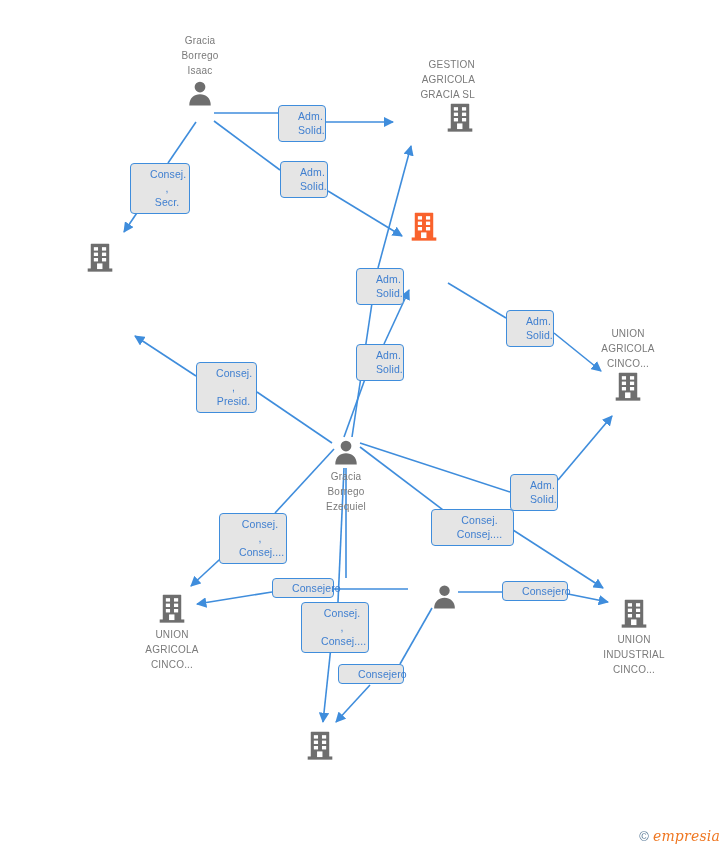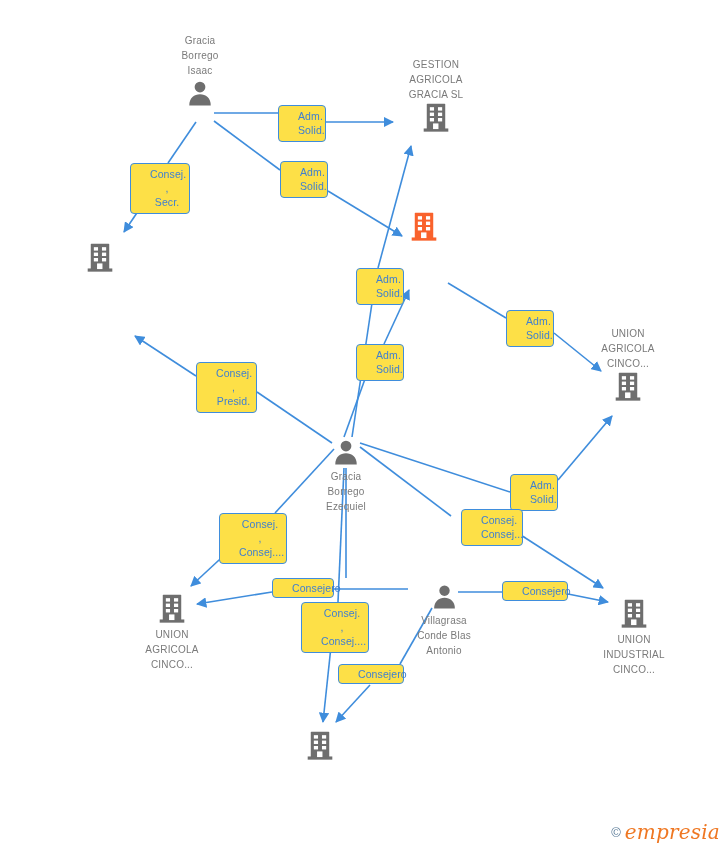--- a/index.html
+++ b/index.html
@@ -41,21 +41,21 @@
   }
   .node .node-icon {
     display: block;
     margin: 0 auto;
   }
   .node.company .node-label { color: #7a7a7a; }
   .node.person  .node-label { color: #7a7a7a; }
   .edge-label {
     position: absolute;
     box-sizing: border-box;
-    background: #fde047;
+    background: #e5e5e5;
     border: 1px solid #3f8ddc;
     border-radius: 4px;
     color: #3f7fd0;
     font-size: 10.5px;
     line-height: 14px;
     text-align: center;
     padding: 3px 5px 4px 19px;
     white-space: pre-line;
     letter-spacing: 0.1px;
   }
@@ -68,21 +68,21 @@
     gap: 4px;
   }
   #watermark .wm-c {
     color: #5b7c99;
     font-size: 13px;
   }
   #watermark .wm-text {
     color: #ef7722;
     font-family: "DejaVu Serif", serif;
     font-style: italic;
-    font-size: 20px;
+    font-size: 14px;
     letter-spacing: 0.2px;
   }
 </style>
 </head>
 <body>
 
 <div id="canvas">
 
   <svg id="edges" viewBox="0 0 728 850" xmlns="http://www.w3.org/2000/svg">
     <defs>
@@ -143,21 +143,21 @@
 Borrego
 Isaac</span>
     <span class="node-icon">
       <svg width="30" height="30" viewBox="0 0 24 24">
           <circle cx="12" cy="7.2" r="4.3" fill="#6e6e6e"></circle>
           <path d="M3.4 22 C3.4 15.8 7.4 13 12 13 C16.6 13 20.6 15.8 20.6 22 Z" fill="#6e6e6e"></path>
         </svg>
     </span>
   </div>
 
-  <div class="node company" style="left:436px; top:57px;">
+  <div class="node company" style="left:415px; top:57px;text-align:right;">
     <span class="node-label">GESTION
 AGRICOLA
 GRACIA  SL</span>
     <span class="node-icon">
       <svg width="30" height="32" viewBox="0 0 24 26">
           <rect x="4.5" y="1.5" width="15" height="21" rx="0.5" fill="#6e6e6e"></rect>
           <rect x="2" y="21.5" width="20" height="2.6" fill="#6e6e6e"></rect>
           <g fill="#ffffff">
             <rect x="7" y="4.2" width="3.4" height="2.8"></rect>
             <rect x="13.6" y="4.2" width="3.4" height="2.8"></rect>
@@ -240,23 +240,20 @@
 Ezequiel</span>
   </div>
 
   <div class="node person" style="left:444px; top:582px;">
     <span class="node-icon">
       <svg width="29" height="29" viewBox="0 0 24 24">
           <circle cx="12" cy="7.2" r="4.3" fill="#6e6e6e"></circle>
           <path d="M3.4 22 C3.4 15.8 7.4 13 12 13 C16.6 13 20.6 15.8 20.6 22 Z" fill="#6e6e6e"></path>
         </svg>
     </span>
-    <span class="node-label">Villagrasa
-Conde Blas
-Antonio</span>
   </div>
 
   <div class="node company" style="left:172px; top:593px;">
     <span class="node-icon">
       <svg width="30" height="32" viewBox="0 0 24 26">
           <rect x="4.5" y="1.5" width="15" height="21" rx="0.5" fill="#6e6e6e"></rect>
           <rect x="2" y="21.5" width="20" height="2.6" fill="#6e6e6e"></rect>
           <g fill="#ffffff">
             <rect x="7" y="4.2" width="3.4" height="2.8"></rect>
             <rect x="13.6" y="4.2" width="3.4" height="2.8"></rect>
@@ -323,21 +320,21 @@
   <div class="edge-label" style="left:506px; top:310px; width:48px;">Adm.
 Solid.</div>
   <div class="edge-label" style="left:356px; top:344px; width:48px;">Adm.
 Solid.</div>
   <div class="edge-label" style="left:196px; top:362px; width:61px;">Consej. ,
 Presid.</div>
   <div class="edge-label" style="left:510px; top:474px; width:48px;">Adm.
 Solid.</div>
   <div class="edge-label" style="left:219px; top:513px; width:68px;">Consej. ,
 Consej....</div>
-  <div class="edge-label" style="left:461px; top:509px; width:62px;">Consej.
+  <div class="edge-label" style="left:431px; top:509px; width:83px;">Consej.
 Consej....</div>
   <div class="edge-label" style="left:272px; top:578px; width:62px; line-height:14px; padding-top:2px; padding-bottom:2px;">Consejero</div>
   <div class="edge-label" style="left:301px; top:602px; width:68px;">Consej. ,
 Consej....</div>
   <div class="edge-label" style="left:502px; top:581px; width:66px; line-height:14px; padding-top:2px; padding-bottom:2px;">Consejero</div>
   <div class="edge-label" style="left:338px; top:664px; width:66px; line-height:14px; padding-top:2px; padding-bottom:2px;">Consejero</div>
 
   <div id="watermark">
     <span class="wm-c">©</span>
     <span class="wm-text">empresia</span>

